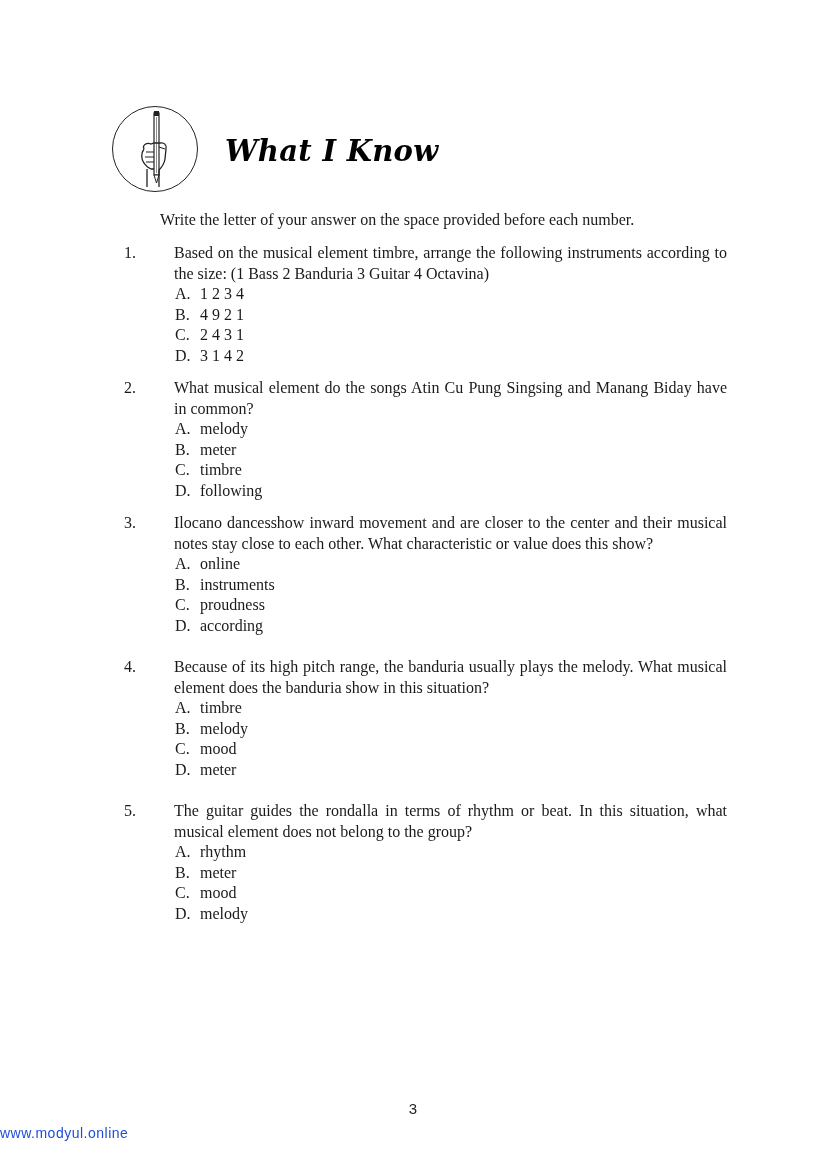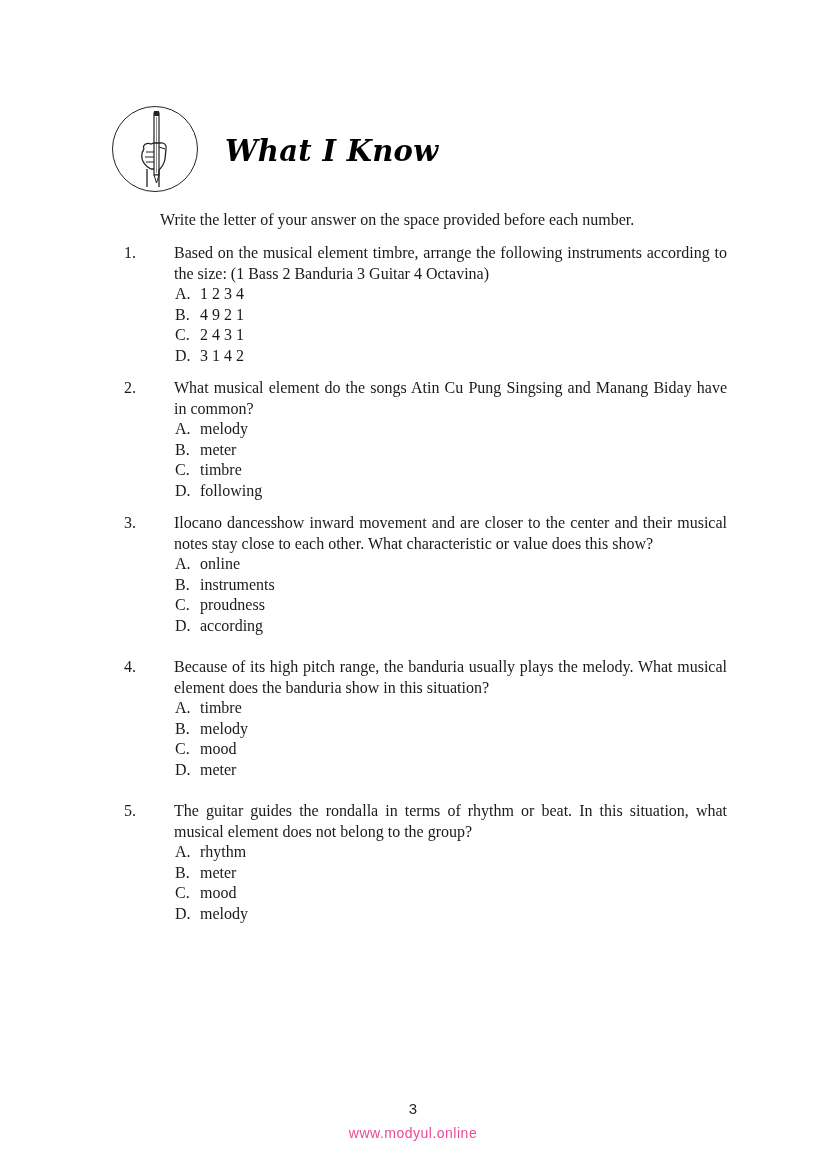--- a/index.html
+++ b/index.html
@@ -15,22 +15,22 @@
       font-family: "Liberation Serif", serif; font-size: 16px; margin-left: 48px; }
     .qlist { position: absolute; left: 124px; width: 603px; font-family: "Liberation Serif", serif; font-size: 16px; line-height: 20.6px; }
     .q { display: flex; }
     .qnum { width: 26px; flex: none; }
     .qtext { flex: 1; text-align: justify; margin-left: 24px; }
     .choices { margin-left: 51px; }
     .choice { display: flex; }
     .clet { width: 25px; flex: none; }
     .pagenum { position: absolute; top: 1100px; left: 0; width: 826px; text-align: center;
       font-family: "Liberation Sans", sans-serif; font-size: 15px; color: #222; }
-    .watermark { position: absolute; top: 1125px; left: 0; width: 826px; text-align: center;
-      font-family: "Liberation Sans", sans-serif; font-size: 14px; color: #ec4899; letter-spacing: 0.5px; }
+    .watermark { position: absolute; top: 1125px; left: 0; width: 826px; text-align: left;
+      font-family: "Liberation Sans", sans-serif; font-size: 14px; color: #1d4ed8; letter-spacing: 0.5px; }
   </style>
 </head>
 <body>
 
 <div class="header">
   <div class="icon-circle">
     <svg width="84" height="84" viewBox="0 0 84 84">
 
       <rect x="41" y="6" width="5" height="62" fill="#fff" stroke="#222" stroke-width="1.2"></rect>
       <rect x="41" y="4" width="5" height="5" fill="#222"></rect>

